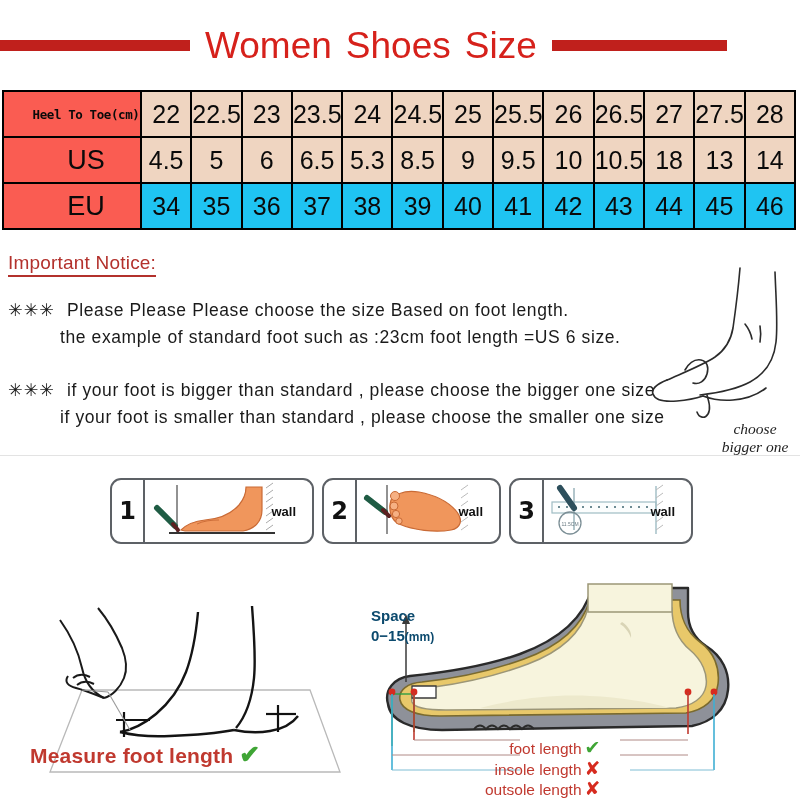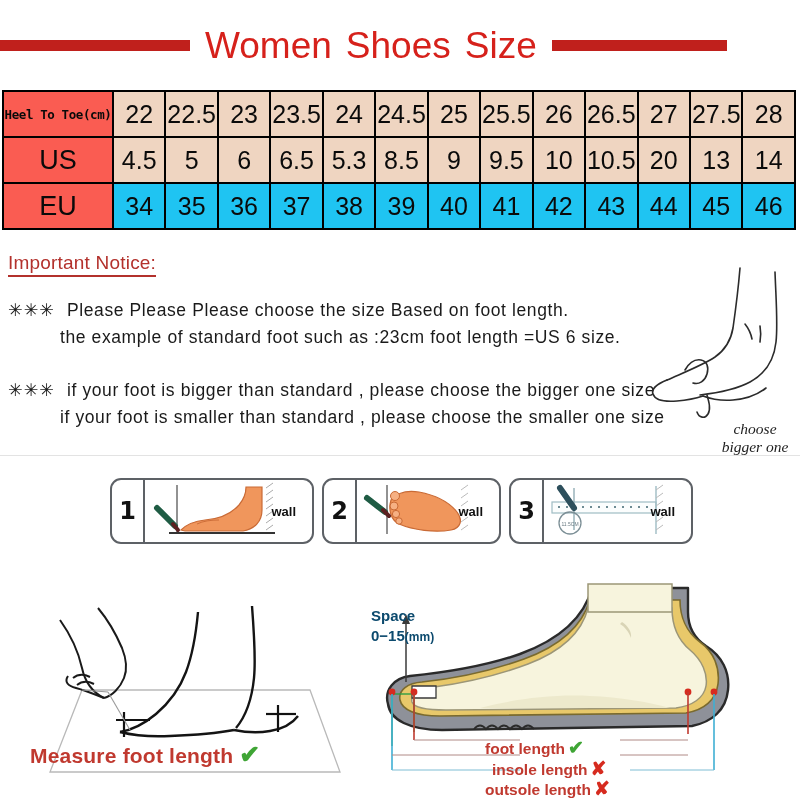--- a/index.html
+++ b/index.html
@@ -24,21 +24,21 @@
   
   .size-table{
     position:absolute;left:2px;top:90px;width:794px;
     border-collapse:collapse;table-layout:fixed;
   }
   .size-table td{
     border:2px solid #000;height:44px;text-align:center;vertical-align:middle;
     font-size:25px;color:#0a0a0a;padding:0;
   }
   .size-table td.rowhead{
-    background:#FA5C52;font-weight:bold;width:108px;
+    background:#FA5C52;font-weight:bold;width:108px;padding-left:28px;
   }
   .size-table td.rowhead.small{font-size:12.5px;font-family:"DejaVu Sans Mono",monospace;letter-spacing:-0.4px;}
   .size-table td.rowhead.big{font-size:27px;font-family:"Liberation Sans",sans-serif;font-weight:normal;}
   .size-table td.beige{background:#EFD5C1;}
   .size-table td.cyan{background:#1FC4F2;}
   
   .notice{position:absolute;left:8px;top:252px;width:680px;}
   .notice-title{
     font-size:19px;color:#B3312C;display:inline-block;
     border-bottom:2px solid #B3312C;padding-bottom:1px;letter-spacing:.2px;
@@ -87,21 +87,21 @@
   }
   .check-green{color:#3FA535;font-size:25px;font-weight:bold;margin-left:6px;}
   
   .shoe-panel{position:absolute;left:370px;top:582px;width:425px;height:215px;}
   .space-cap{
     position:absolute;left:371px;top:606px;font-size:15px;color:#0c4a6e;
     line-height:1.35;font-weight:600;
   }
   .space-cap .unit{font-size:12px;}
   .len-labels{position:absolute;left:485px;top:738px;line-height:1.08;}
-  .len-row{font-size:15.5px;font-weight:bold;color:#C0392F;white-space:nowrap;}
+  .len-row{font-size:15.5px;font-weight:normal;color:#C0392F;white-space:nowrap;text-align:right;}
   .len-row .mk{font-size:19px;margin-left:3px;}
   .mk.ok{color:#3FA535;}
   .mk.no{color:#D62B1F;}
   .len-row.r2{padding-left:7px;}
   .len-row.r3{padding-left:0px;}
 </style>
 </head>
 <body>
 
 <div class="title-row">
@@ -135,21 +135,21 @@
     <td class="beige">4.5</td>
     <td class="beige">5</td>
     <td class="beige">6</td>
     <td class="beige">6.5</td>
     <td class="beige">5.3</td>
     <td class="beige">8.5</td>
     <td class="beige">9</td>
     <td class="beige">9.5</td>
     <td class="beige">10</td>
     <td class="beige">10.5</td>
-    <td class="beige">20</td>
+    <td class="beige">18</td>
     <td class="beige">13</td>
     <td class="beige">14</td>
   </tr>
   <tr>
     <td class="rowhead big">EU</td>
     <td class="cyan">34</td>
     <td class="cyan">35</td>
     <td class="cyan">36</td>
     <td class="cyan">37</td>
     <td class="cyan">38</td>

